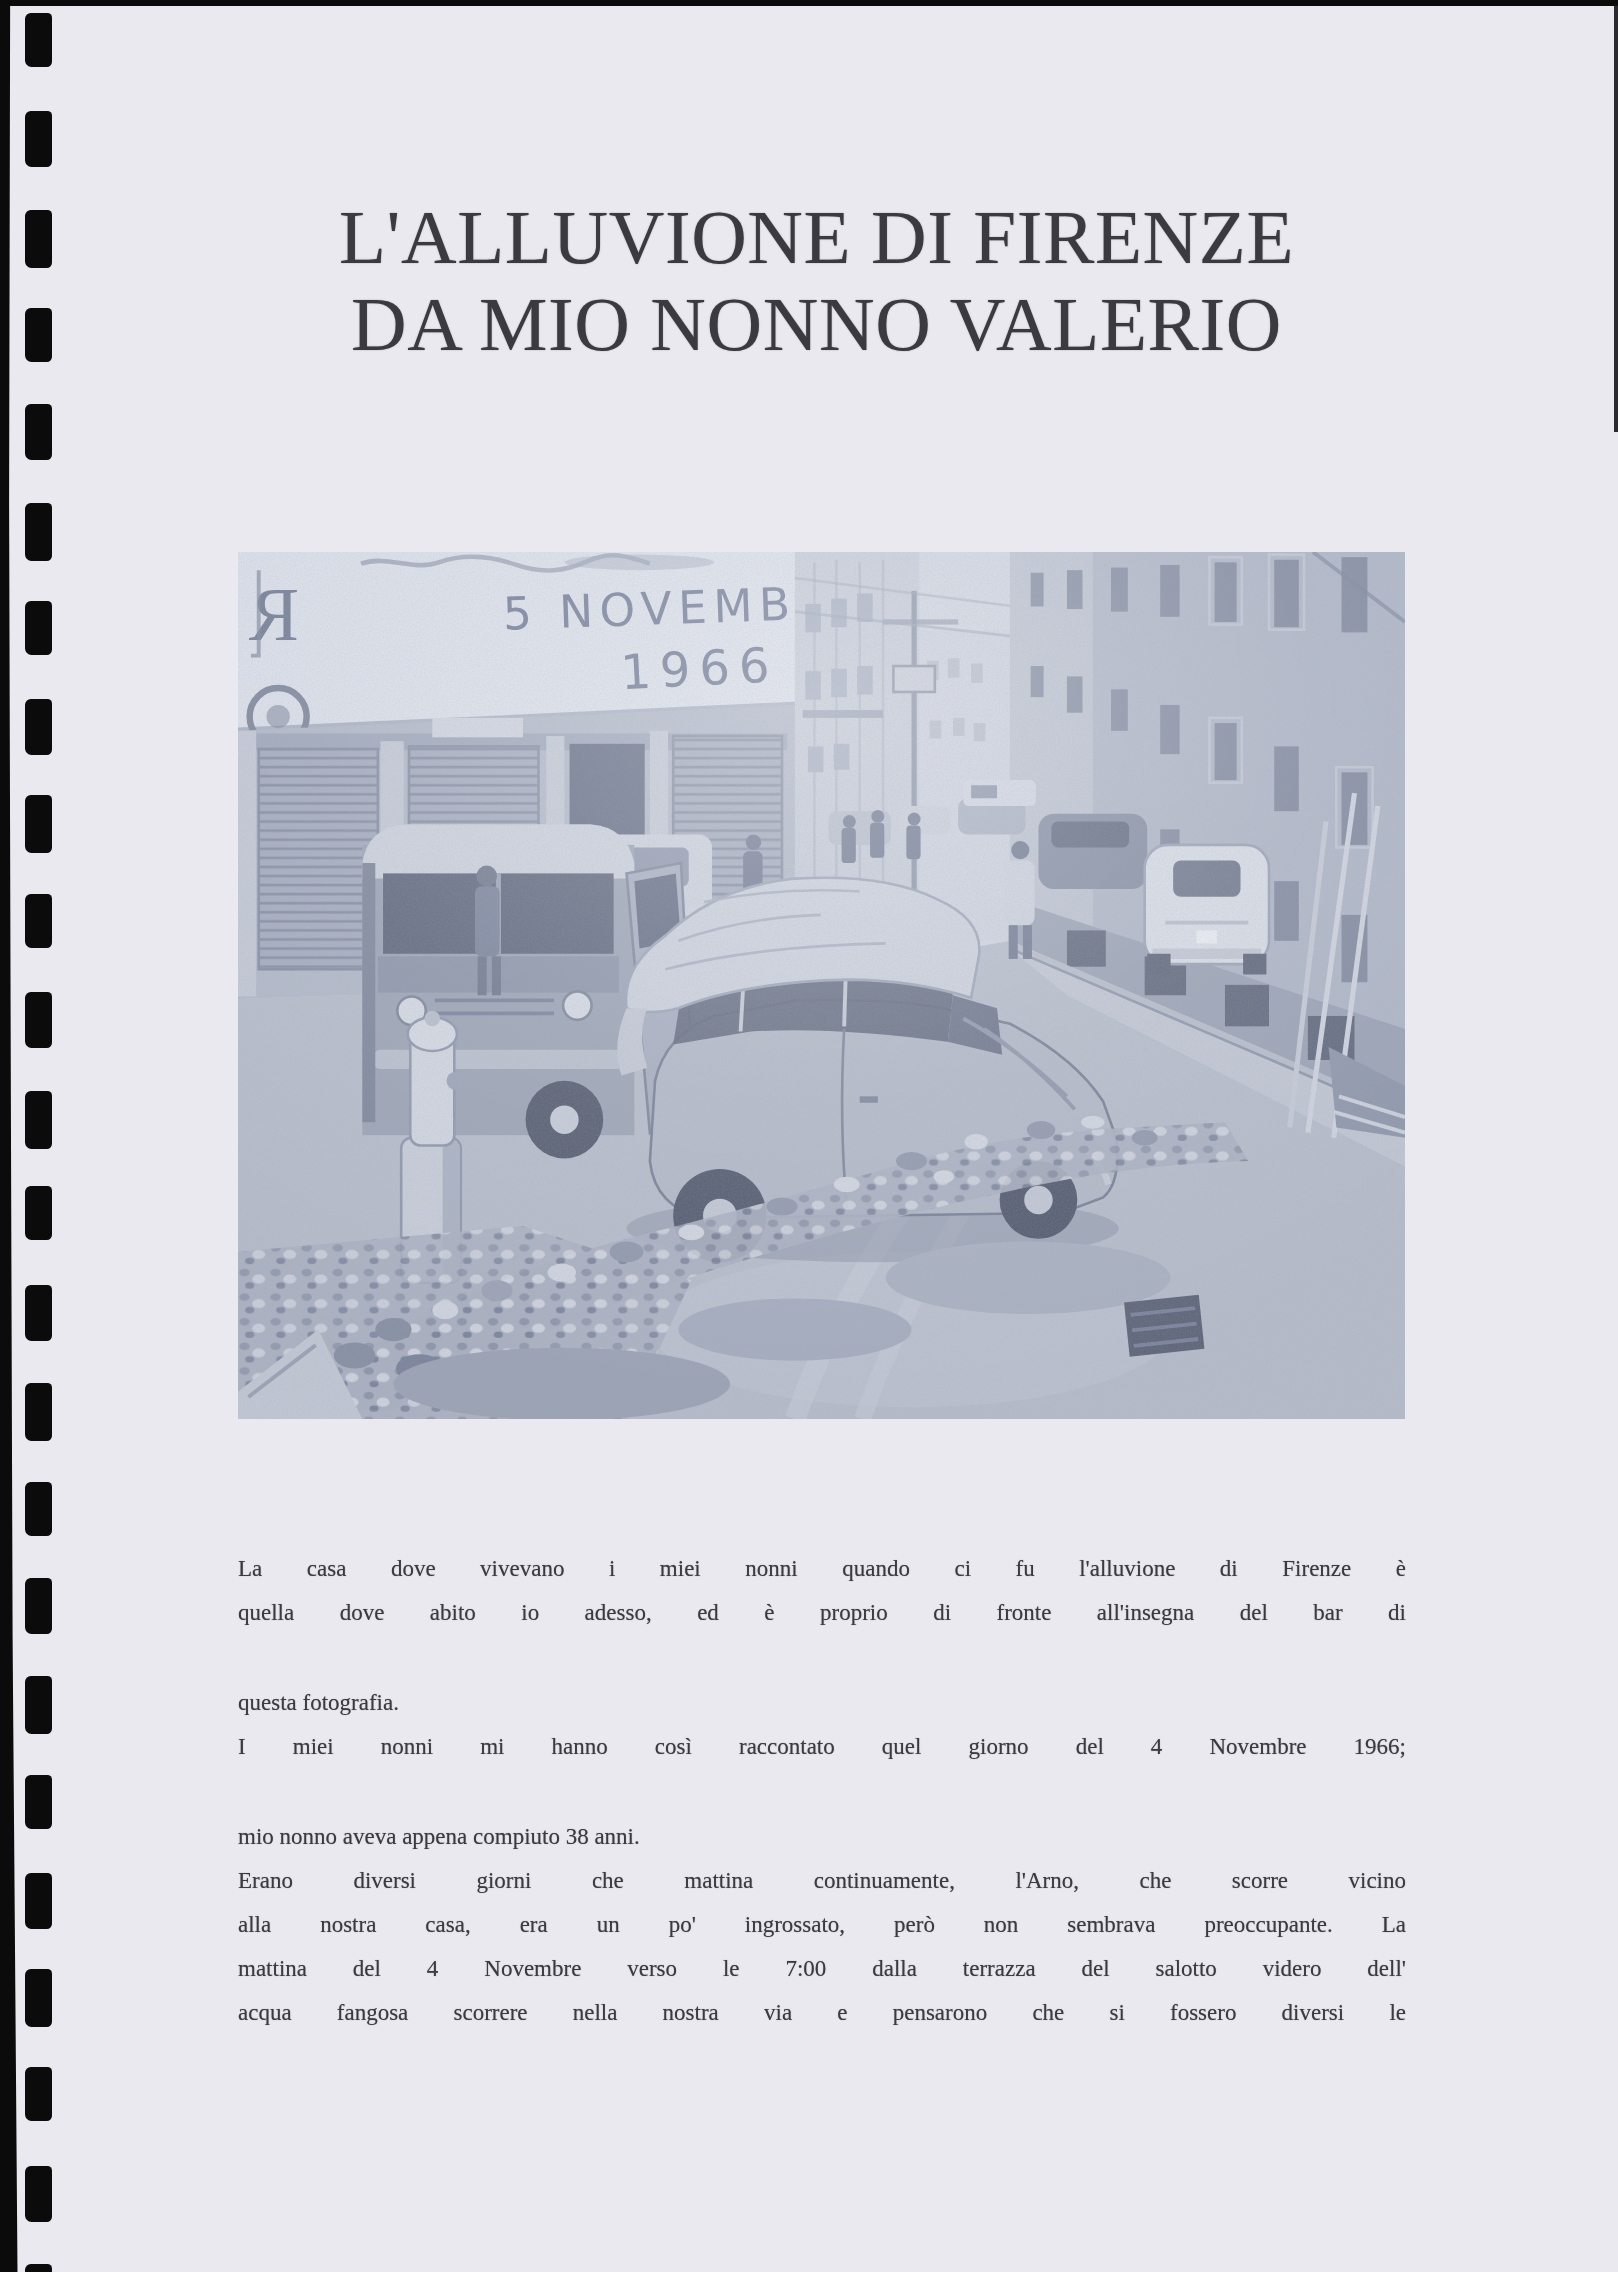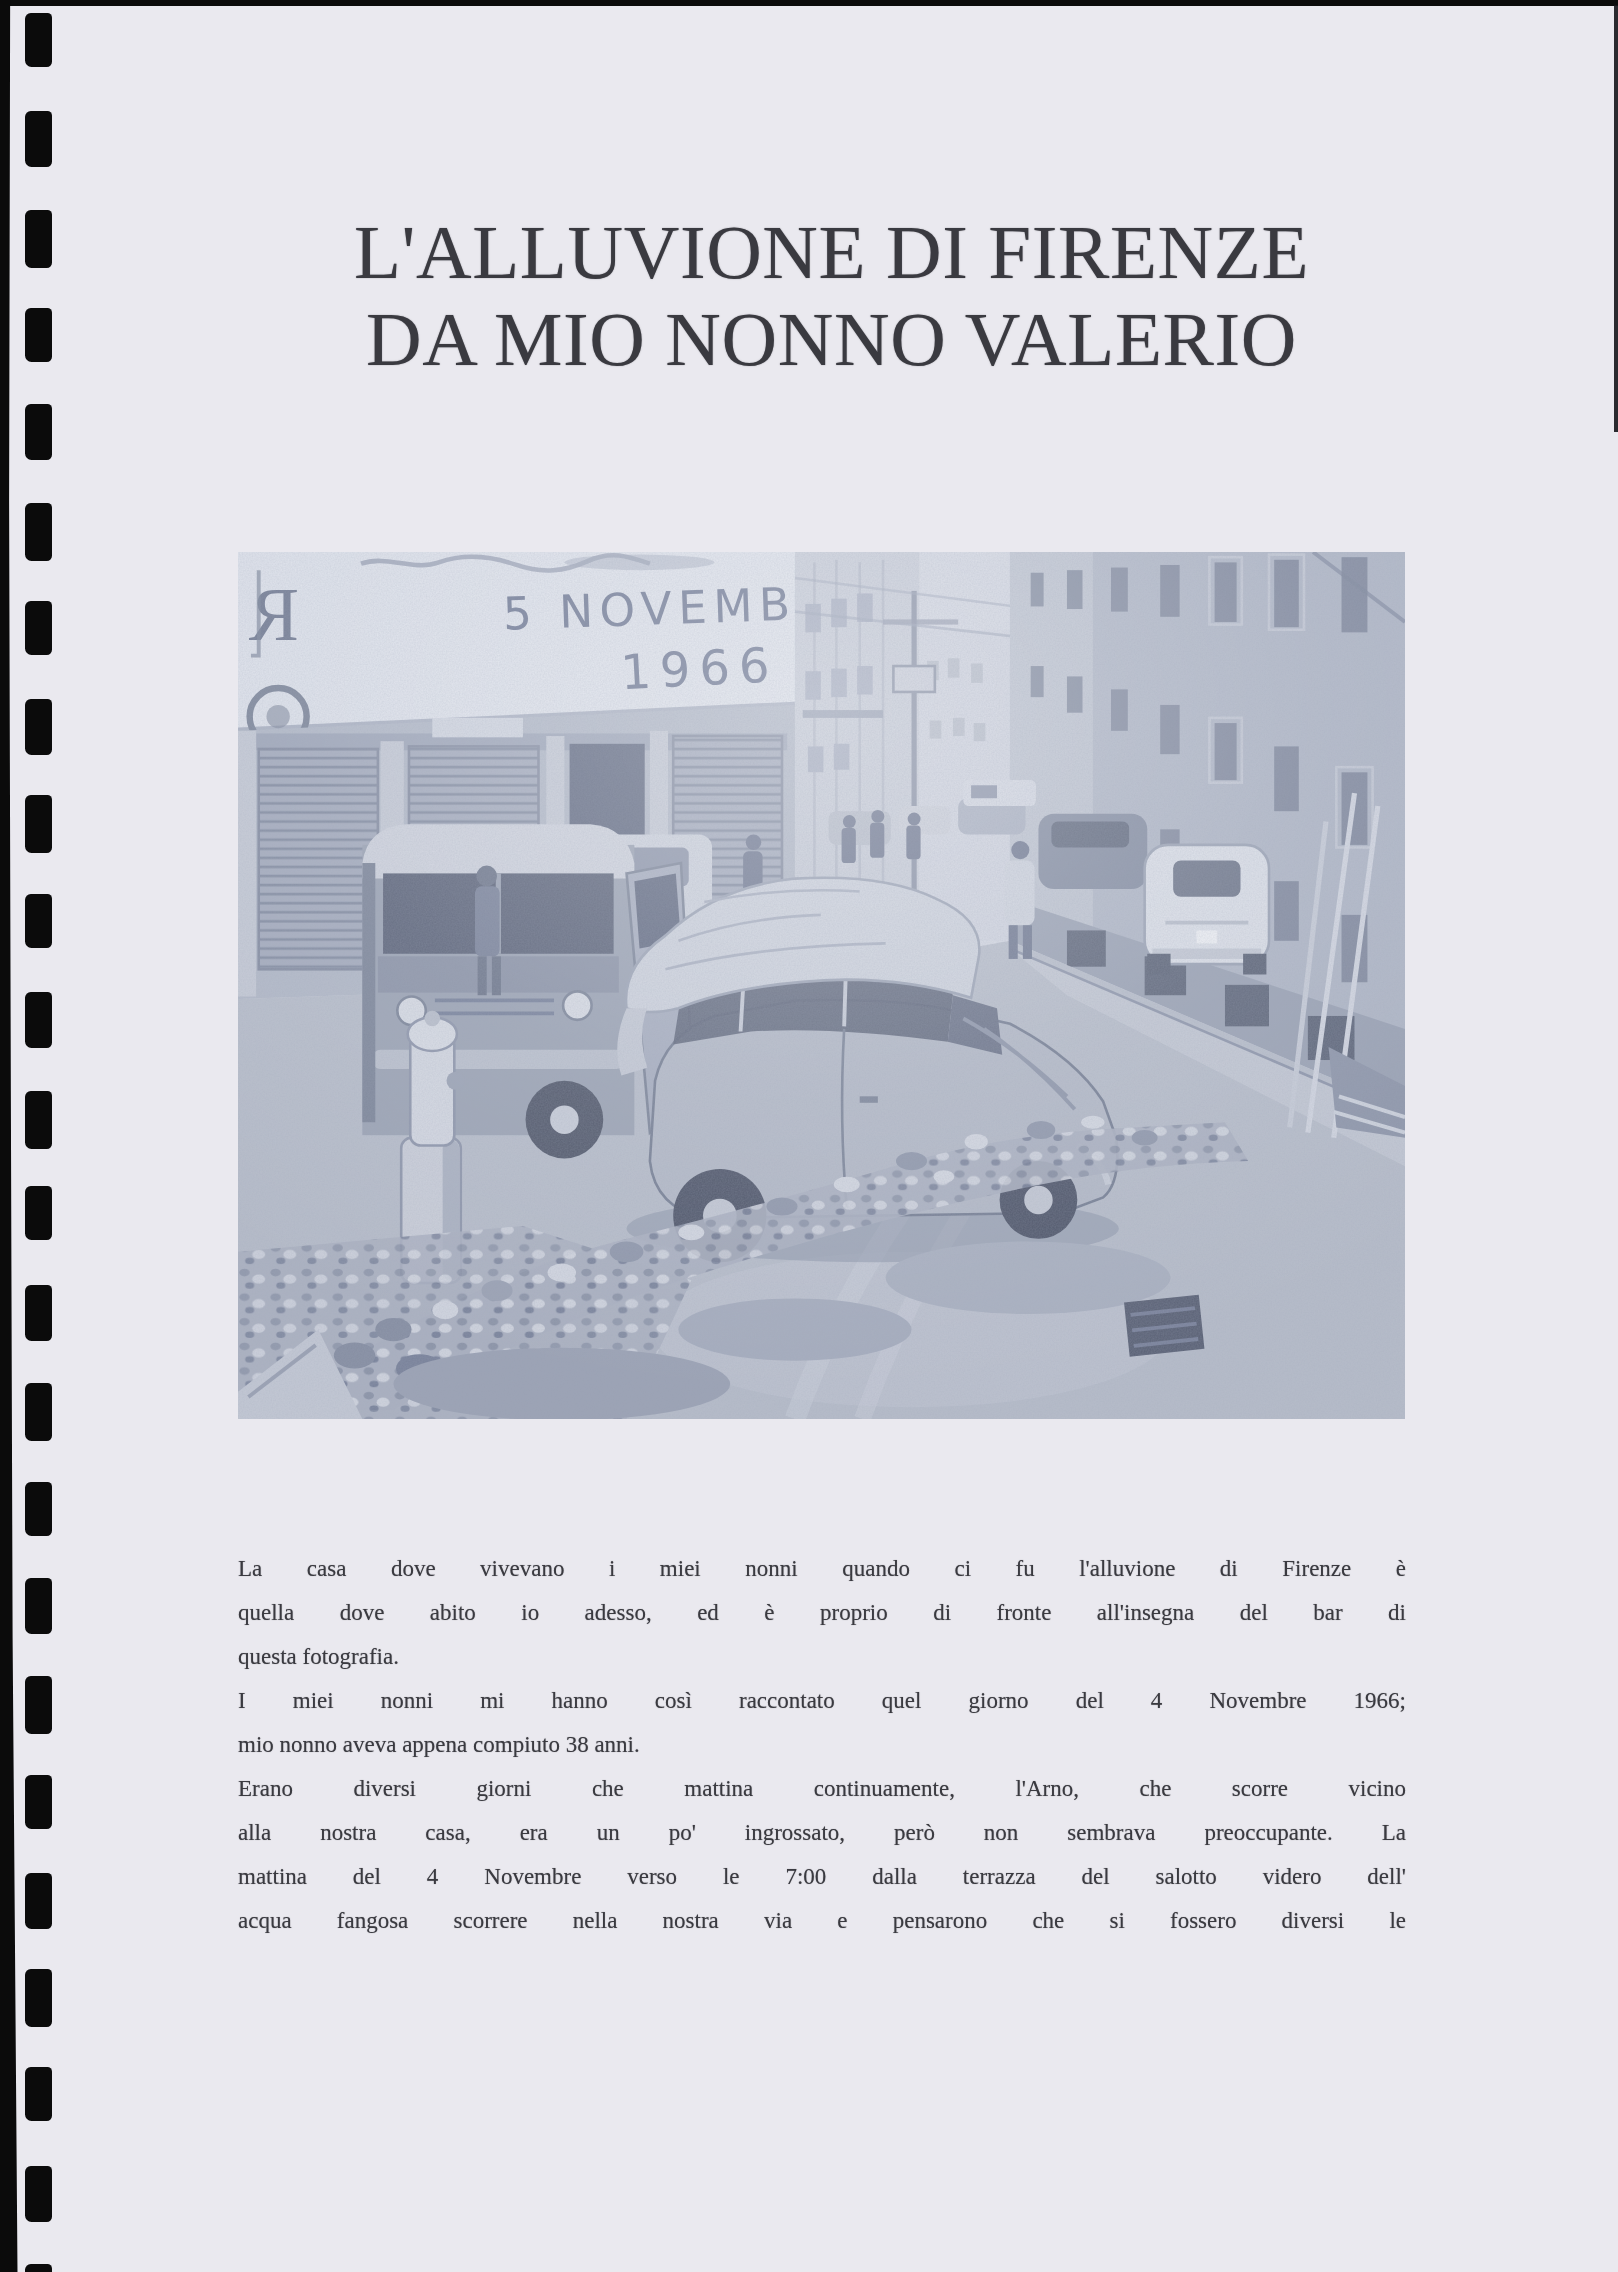--- a/index.html
+++ b/index.html
@@ -17,36 +17,36 @@
     clip-path:polygon(0 0,58% 0,52% 22%,62% 48%,72% 72%,100% 100%,0 100%);
   }
   
   .binding{position:absolute;inset:0;pointer-events:none;}
   .hole{
     position:absolute;left:25px;width:26.6px;height:56px;
     background:var(--binding,#0b0b0b);border-radius:5.8px 4.5px 5.2px 6.5px;
   }
   
   .title{
-    position:absolute;left:214px;top:194px;width:1205px;margin:15px;
+    position:absolute;left:214px;top:194px;width:1205px;margin:0;
     font-size:77px;line-height:87px;font-weight:400;text-align:center;
     color:var(--ink,#3a3a40);letter-spacing:0.6px;
     text-shadow:0 0 1.3px rgba(58,58,66,.55);
   }
   
   .photo{position:absolute;left:238px;top:552px;width:1167px;height:867px;margin:0;}
   .photo svg{display:block;width:100%;height:100%;}
   
   .body-text{
     position:absolute;left:238px;top:1547px;width:1168px;
     font-size:23px;line-height:44px;color:var(--ink,#3a3a40);
     text-shadow:0 0 1px rgba(54,54,60,.5);
   }
   .bline{text-align:justify;text-align-last:justify;white-space:normal;}
-  .bline.last{text-align-last:left;}
+  .bline.last{text-align-last:left;margin-top:46px;}
 </style>
 </head>
 <body>
 
 <div class="page">
 
   <div class="edge-top"></div>
   <div class="edge-right"></div>
   <div class="edge-left"></div>
   <div class="binding">

